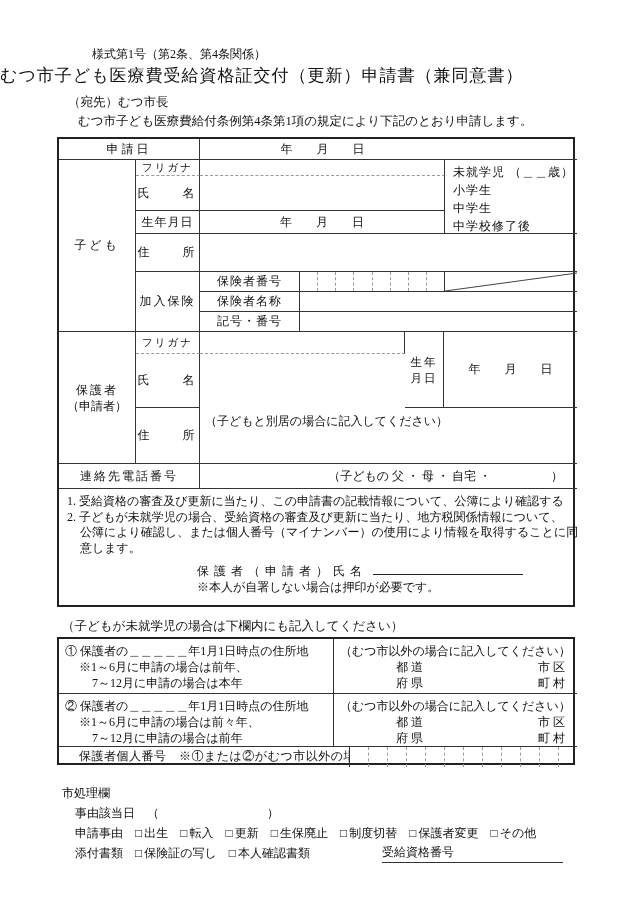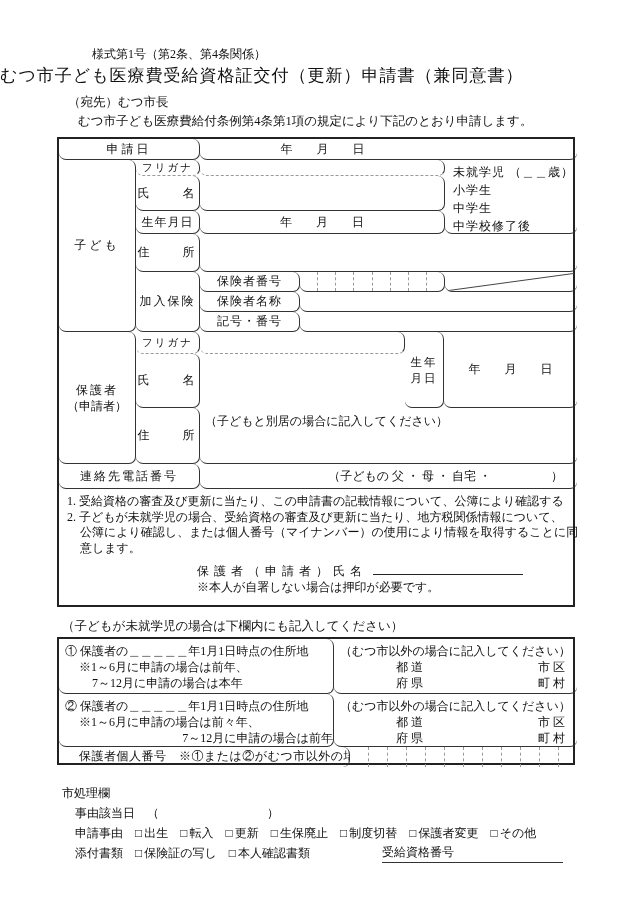--- a/index.html
+++ b/index.html
@@ -1,20 +1,20 @@
 <!DOCTYPE html>
 <html><head>
 <meta charset="utf-8">
 <style>
   html,body{margin:0;padding:0;background:#fff;}
   body{width:630px;height:903px;position:relative;
        font-family:"Liberation Serif","DejaVu Serif",serif;color:#111;}
   .tbl{position:absolute;box-sizing:border-box;border:2px solid #222;background:#fff;}
   .cell{position:absolute;box-sizing:border-box;border-right:1px solid #333;border-bottom:1px solid #333;
-        font-size:12px;overflow:hidden;border-radius:7px;}
+        font-size:12px;overflow:hidden;}
   .nr{border-right:none;} .nb{border-bottom:none;}
   .db{border-bottom:1px dashed #999;}
   .lbl{display:flex;align-items:center;justify-content:center;letter-spacing:3px;text-align:center;}
   .lbl2{display:flex;flex-direction:column;align-items:center;justify-content:center;letter-spacing:2px;line-height:16px;}
   .small-ls{letter-spacing:1px;}
   .vcenter{display:flex;align-items:center;}
   .dcells{display:flex;}
   .dcell{flex:1;}
   .dcell + .dcell{border-left:1px dashed #999;}
   .w245{display:inline-block;width:245px;text-align:center;}
@@ -159,21 +159,21 @@
       </div>
     <div class="prefrow">
         <span>府 県</span>
         <span>町 村</span>
       </div>
   </div>
 
   <div class="cell rt-left" style="left:0;top:55px;width:275px;height:53px;">
     <div>② 保護者の＿＿＿＿＿年1月1日時点の住所地</div>
     <div style="padding-left:14px;">※1～6月に申請の場合は前々年、</div>
-    <div style="padding-left:27px;text-align:right;">7～12月に申請の場合は前年</div>
+    <div style="padding-left:27px;">7～12月に申請の場合は前年</div>
   </div>
   <div class="cell nr rt-right" style="left:275px;top:55px;width:243px;height:53px;">
     <div>（むつ市以外の場合に記入してください）</div>
     <div class="prefrow">
         <span>都 道</span>
         <span>市 区</span>
       </div>
     <div class="prefrow">
         <span>府 県</span>
         <span>町 村</span>

